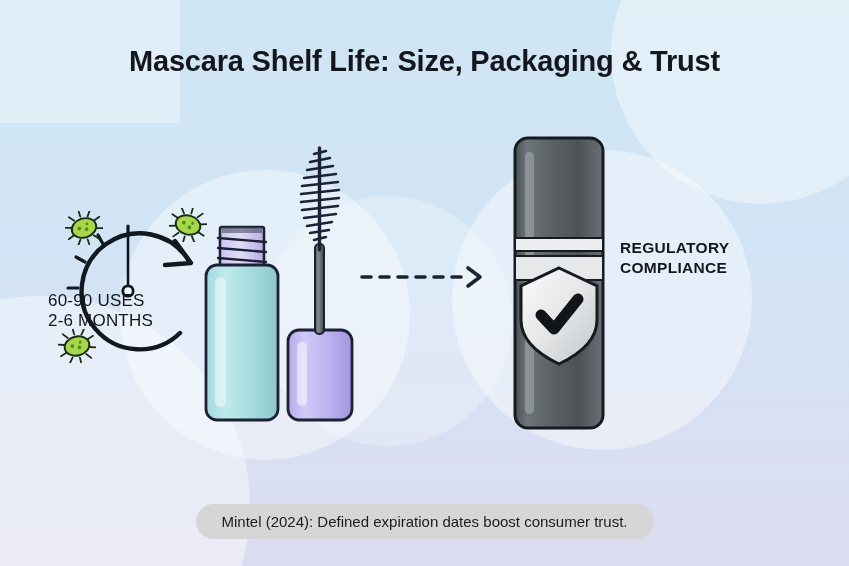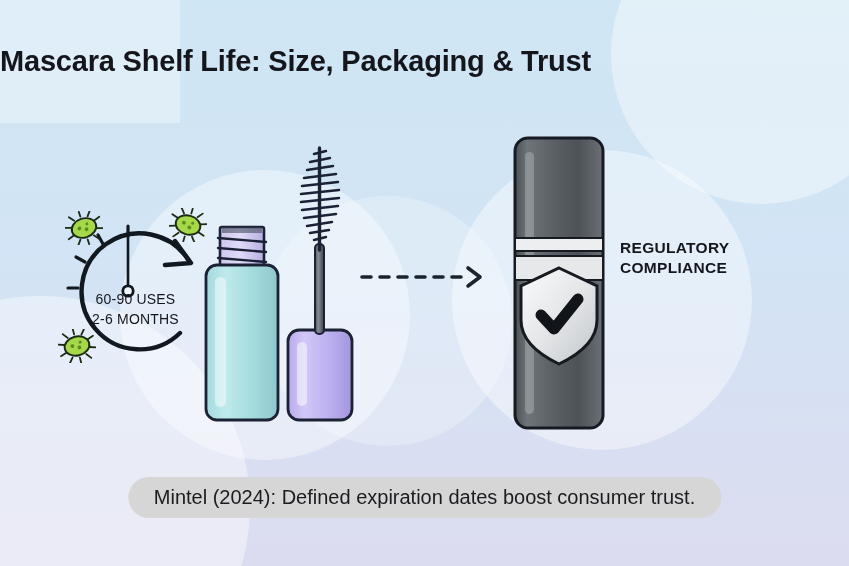--- a/index.html
+++ b/index.html
@@ -53,33 +53,34 @@
     width: 300px; height: 300px;
     border-radius: 50%;
     background: rgba(255,255,255,0.42);
   }
 
   
   #page-title {
     position: absolute;
     left: 0; top: 45px;
     width: 849px;
+    text-align: center;
     font-size: 29px;
     font-weight: bold;
     color: #14161c;
     letter-spacing: -0.2px;
   }
 
   
   #clock-group { position: absolute; left: 48px; top: 205px; width: 190px; height: 175px; }
   .clock-text {
     position: absolute;
     left: 0; width: 175px;
-    text-align: center;
-    font-size: 14px;
+    text-align: left;
+    font-size: 17px;
     color: #14161c;
     letter-spacing: 0.2px;
   }
   #clock-line-1 { top: 86px; }
   #clock-line-2 { top: 106px; }
 
   
   #mascara-open-group { position: absolute; left: 196px; top: 132px; width: 165px; height: 300px; }
 
   
@@ -97,25 +98,25 @@
     color: #14161c;
     line-height: 1.32;
     letter-spacing: 0.3px;
   }
 
   
   #caption-pill {
     position: absolute;
     left: 50%;
     transform: translateX(-50%);
-    top: 477px;
+    top: 504px;
     background: #d6d6d6;
     border-radius: 22px;
     padding: 9px 26px;
-    font-size: 20px;
+    font-size: 15px;
     color: #1c1c20;
     white-space: nowrap;
   }
 </style>
 </head>
 <body>
 
 <div id="canvas">
 
   <div class="bg-shape" id="corner-band-tl"></div>

